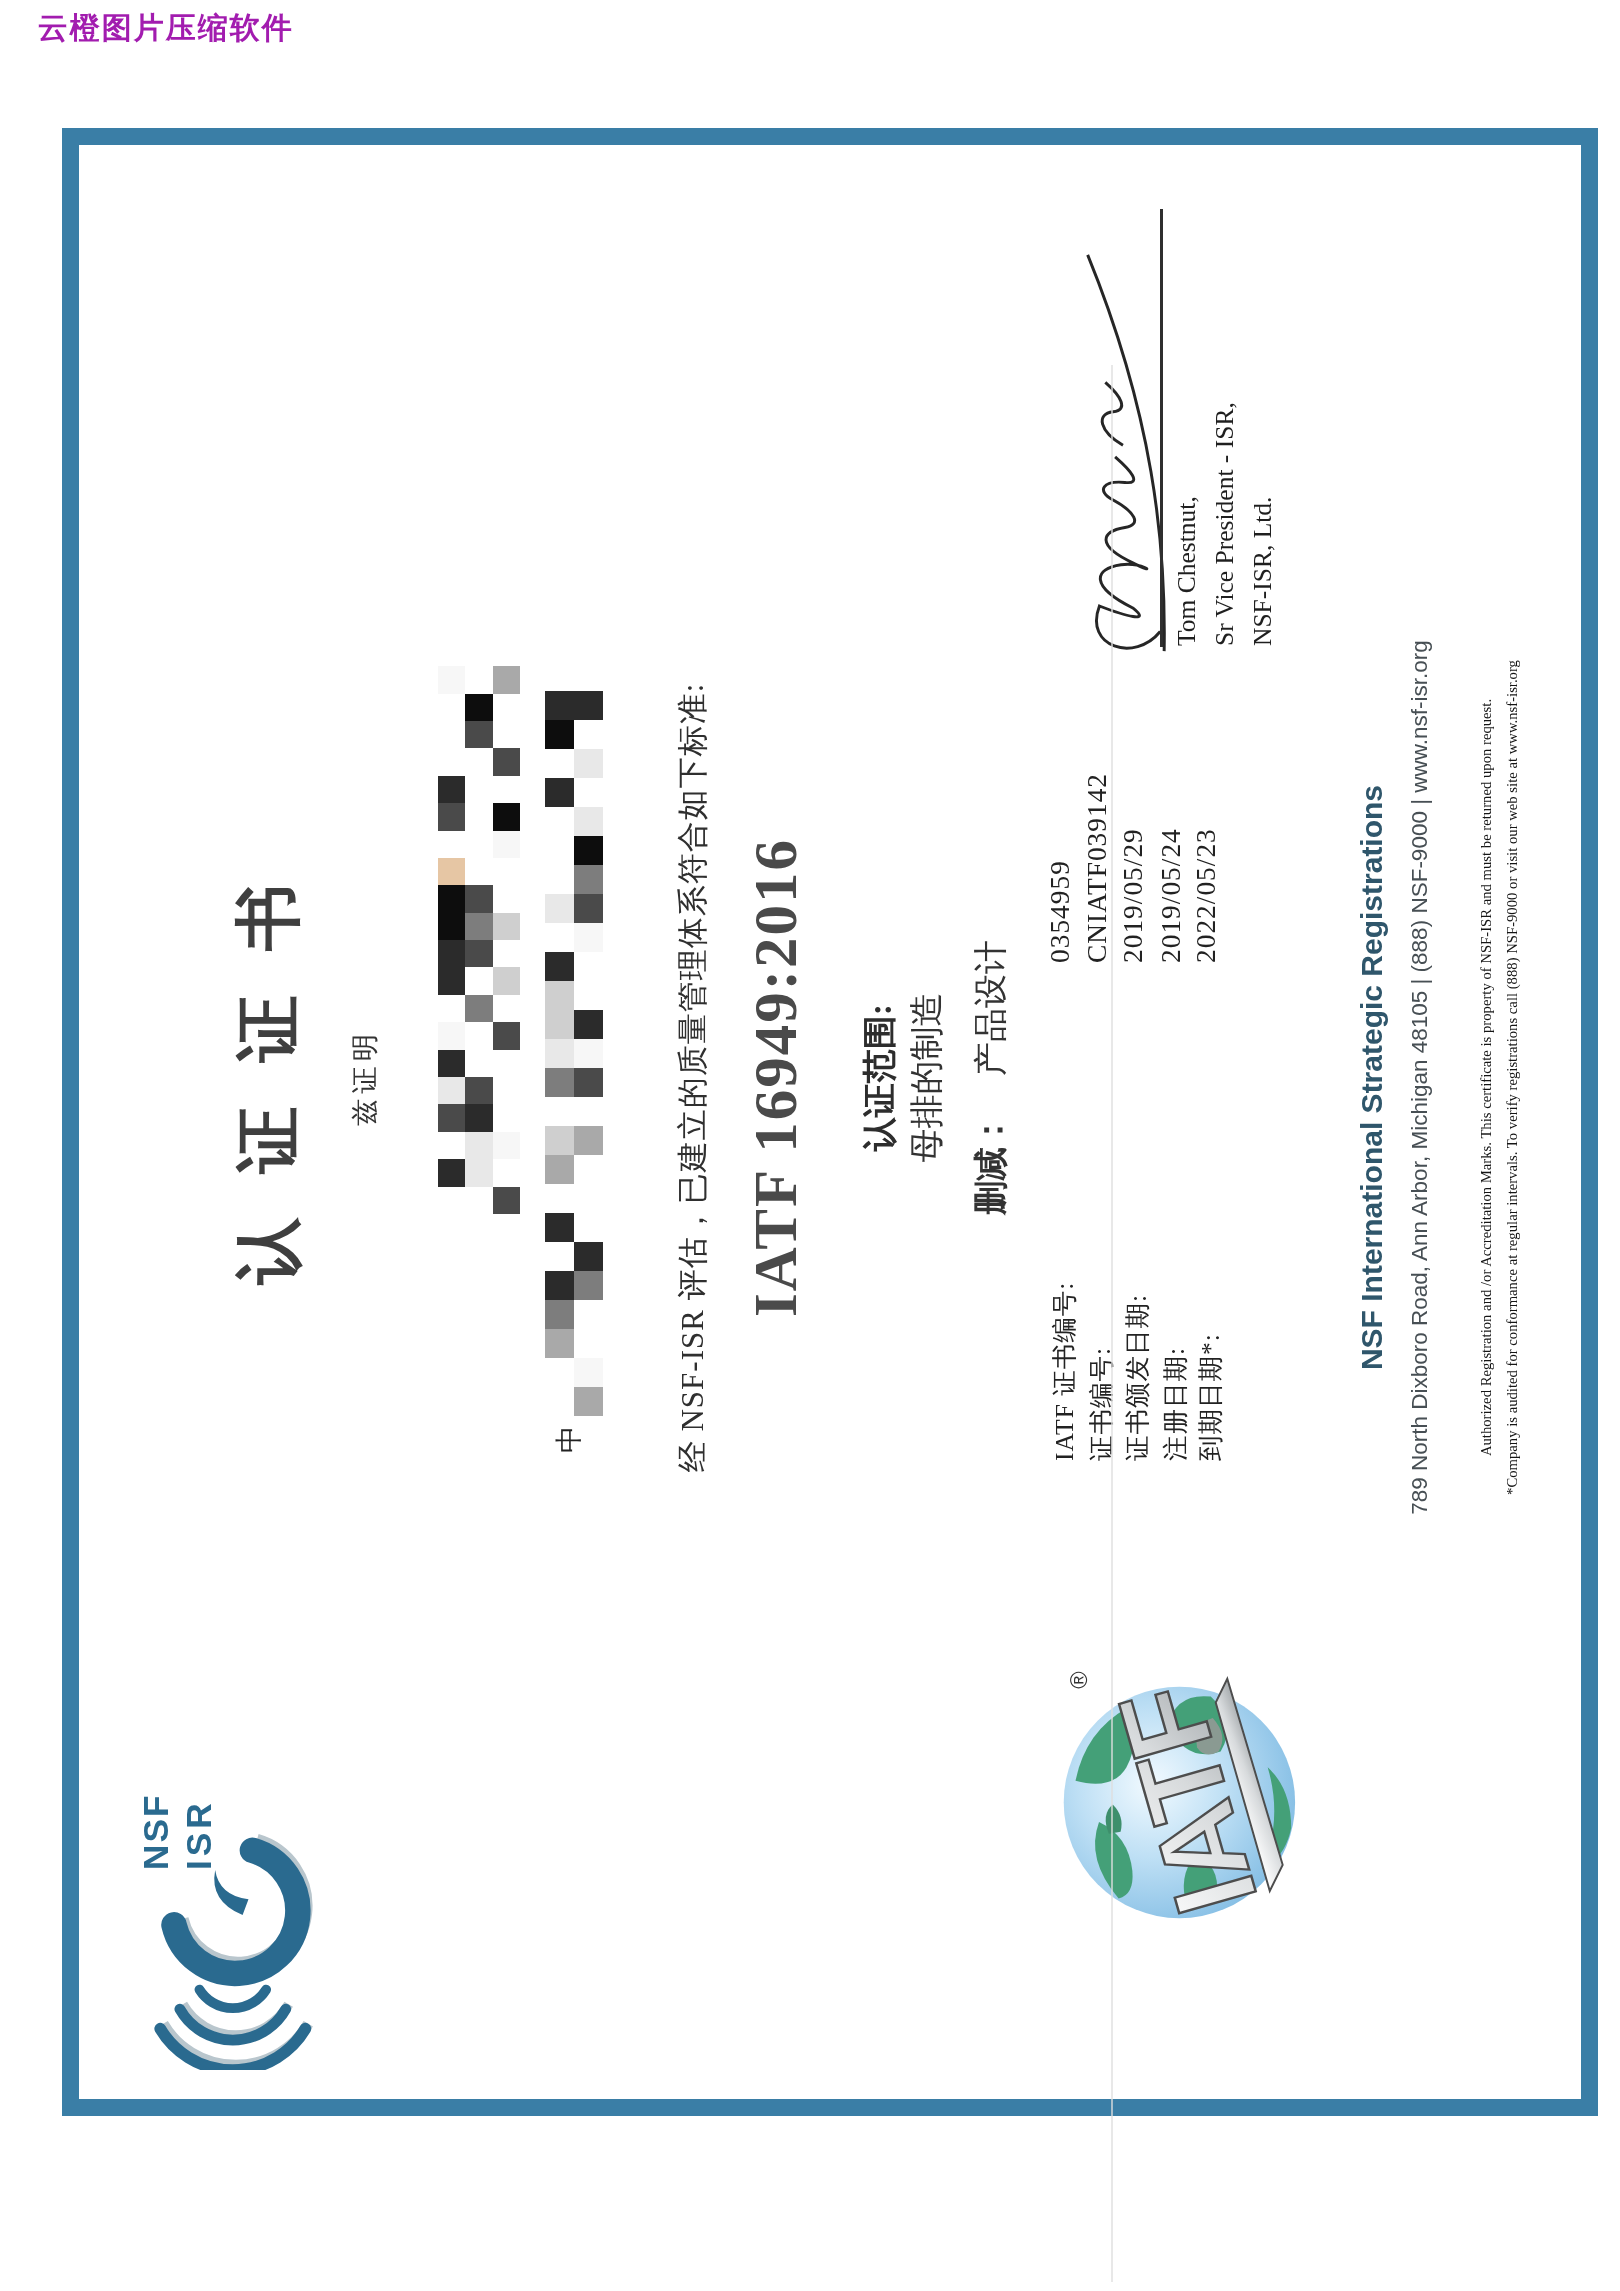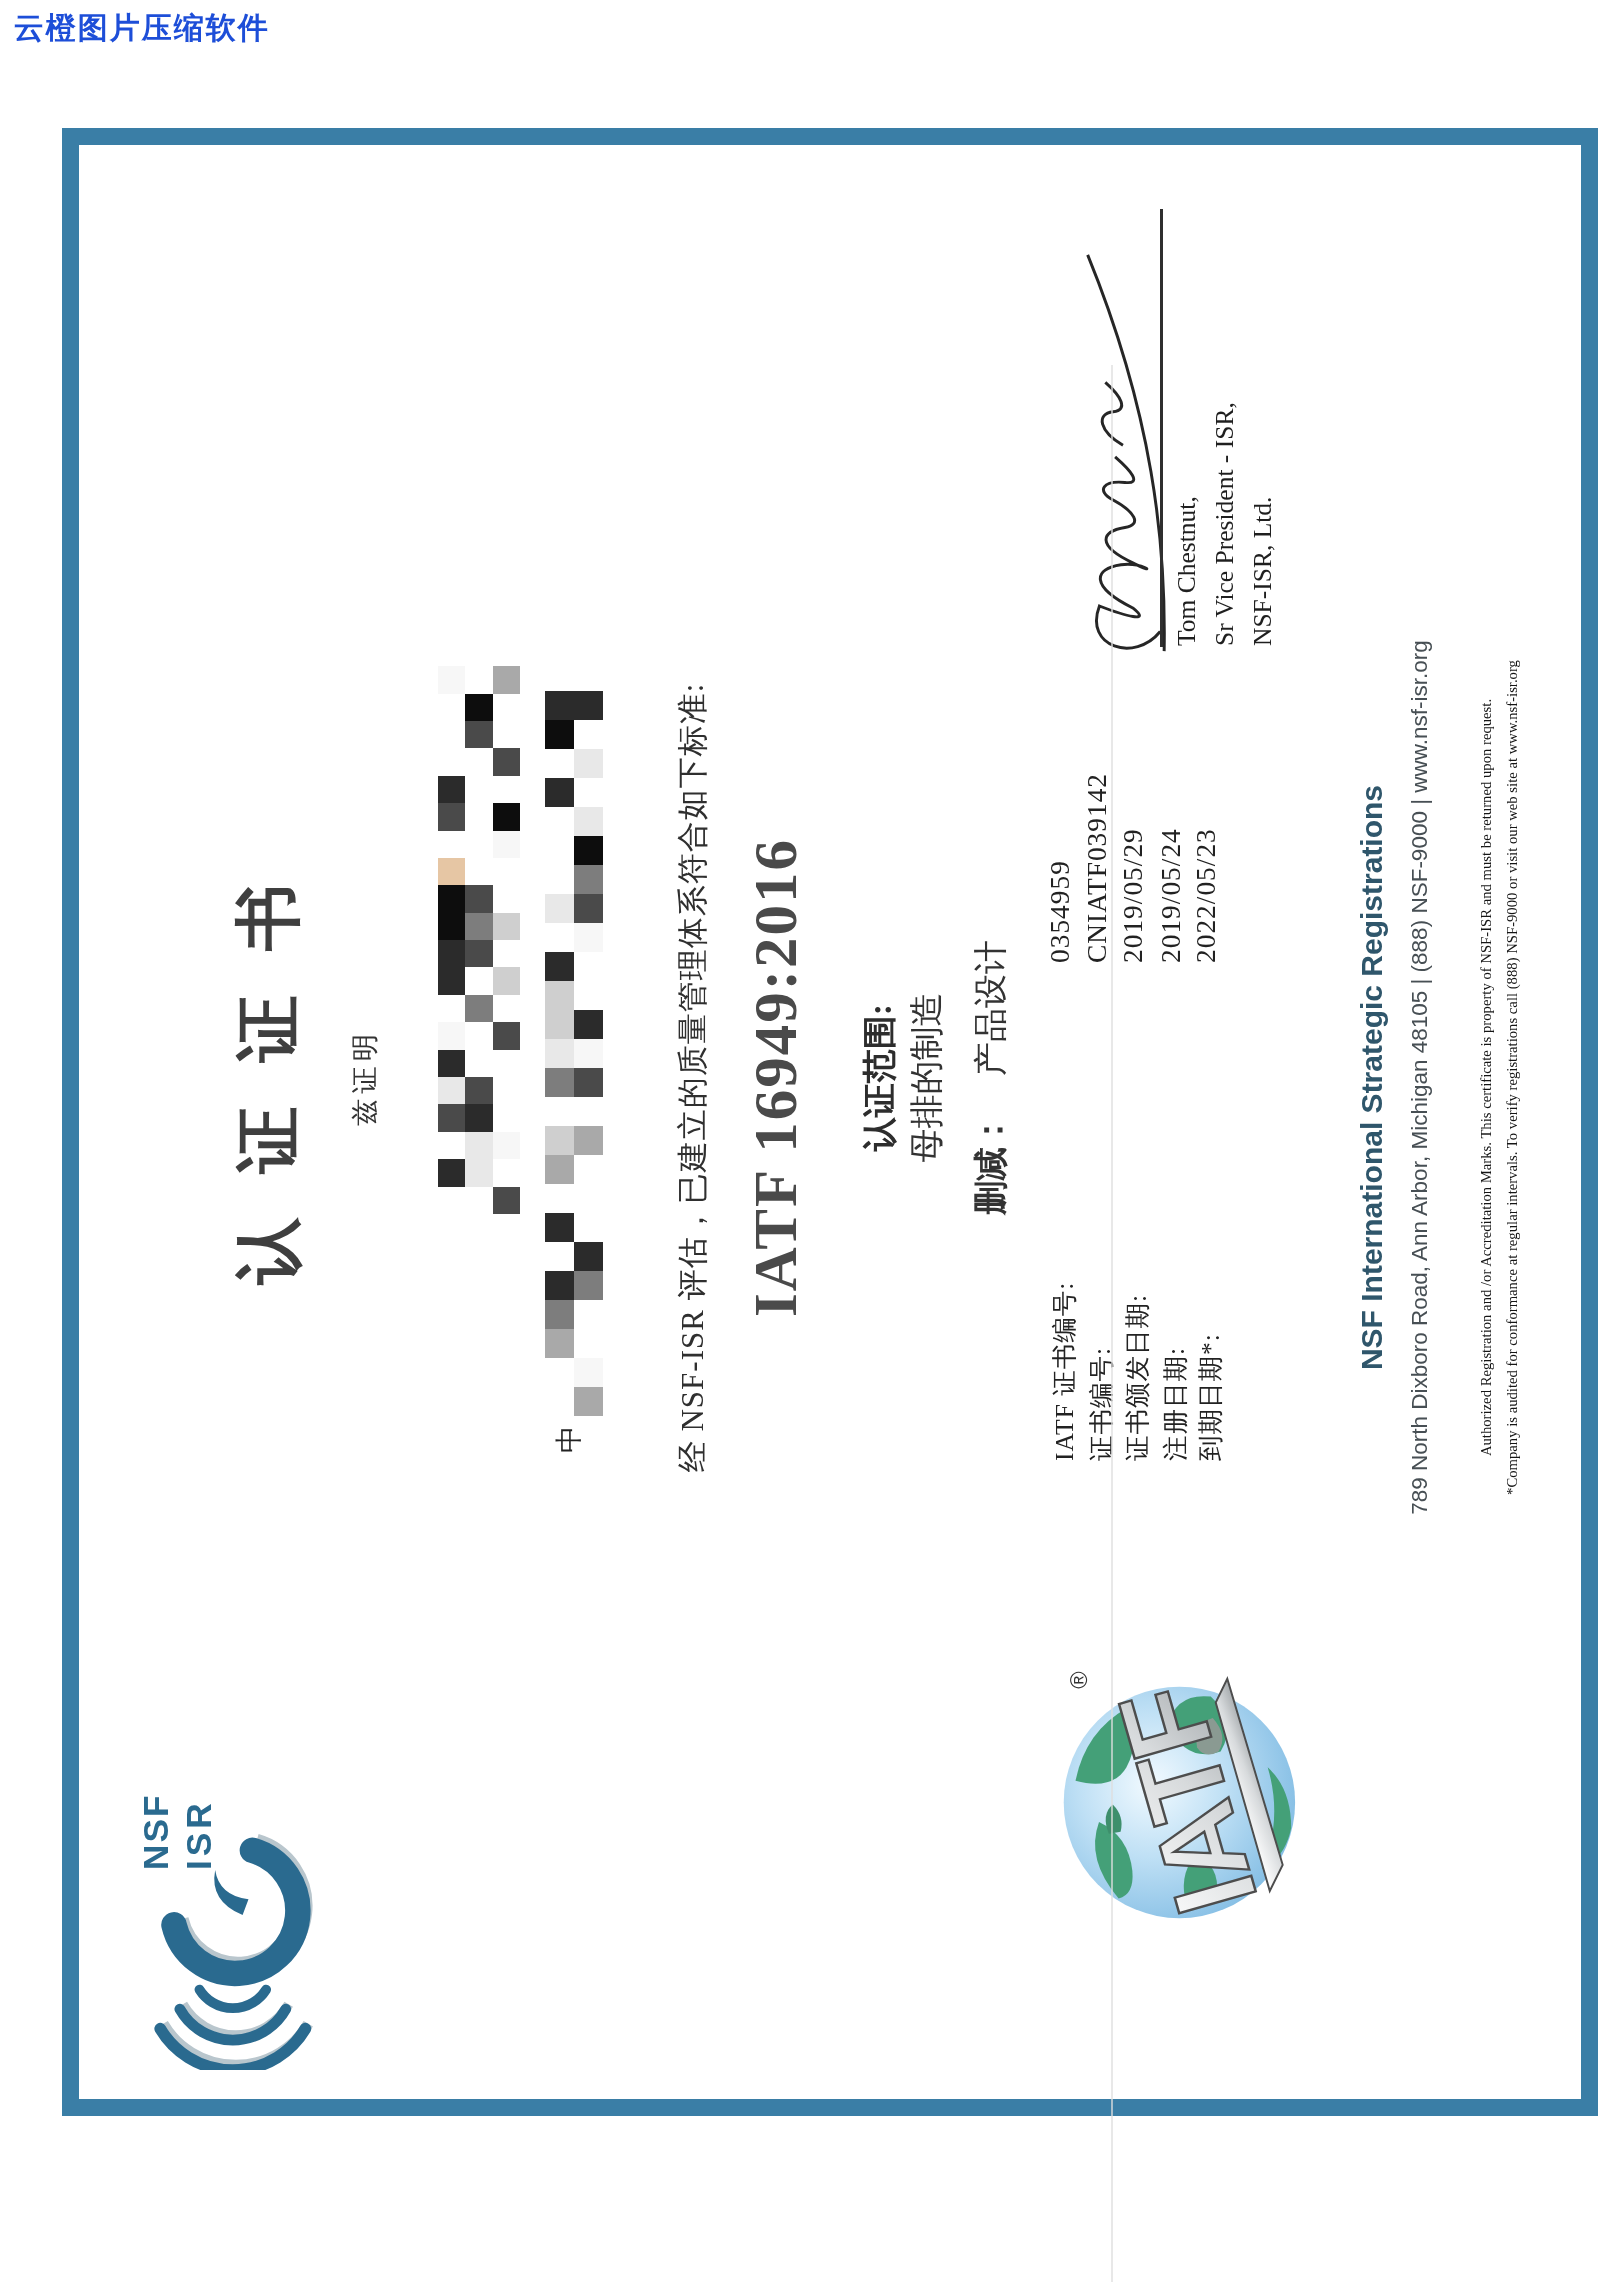--- a/index.html
+++ b/index.html
@@ -38,21 +38,21 @@
   .org-address{top:1407px;font-family:"Liberation Sans",sans-serif;font-size:22.5px;color:#474f54;}
   .fine{font-size:14.7px;color:#151515;font-family:"Liberation Serif",serif;}
   .f1{top:1478px;} .f2{top:1504px;}
   svg text{font-family:"Liberation Sans",sans-serif;}
 </style>
 </head>
 <body>
 
 <div class="scan">
 
-  <div class="watermark" style="color: #1d4ed8;">云橙图片压缩软件</div>
+  <div class="watermark" style="color: #a21caf; margin-left: 24px;">云橙图片压缩软件</div>
 
   <div class="cert-landscape">
 
     <div class="frame" style="border-color: rgb(58, 126, 166);"></div>
 
     <svg style="position:absolute;left:222px;top:123px;" width="306" height="200" viewBox="0 0 312 204">
       <g>
         <path d="M42 38 A86 86 0 0 0 42 186" fill="none" stroke="#b9c6cd" stroke-width="11" transform="translate(5,3)"></path>
         <path d="M42 38 A86 86 0 0 0 42 186" fill="none" stroke="#2a6a8f" stroke-width="12" stroke-linecap="round"></path>
         <path d="M62 58 A62 62 0 0 0 62 166" fill="none" stroke="#b9c6cd" stroke-width="10" transform="translate(5,3)"></path>

